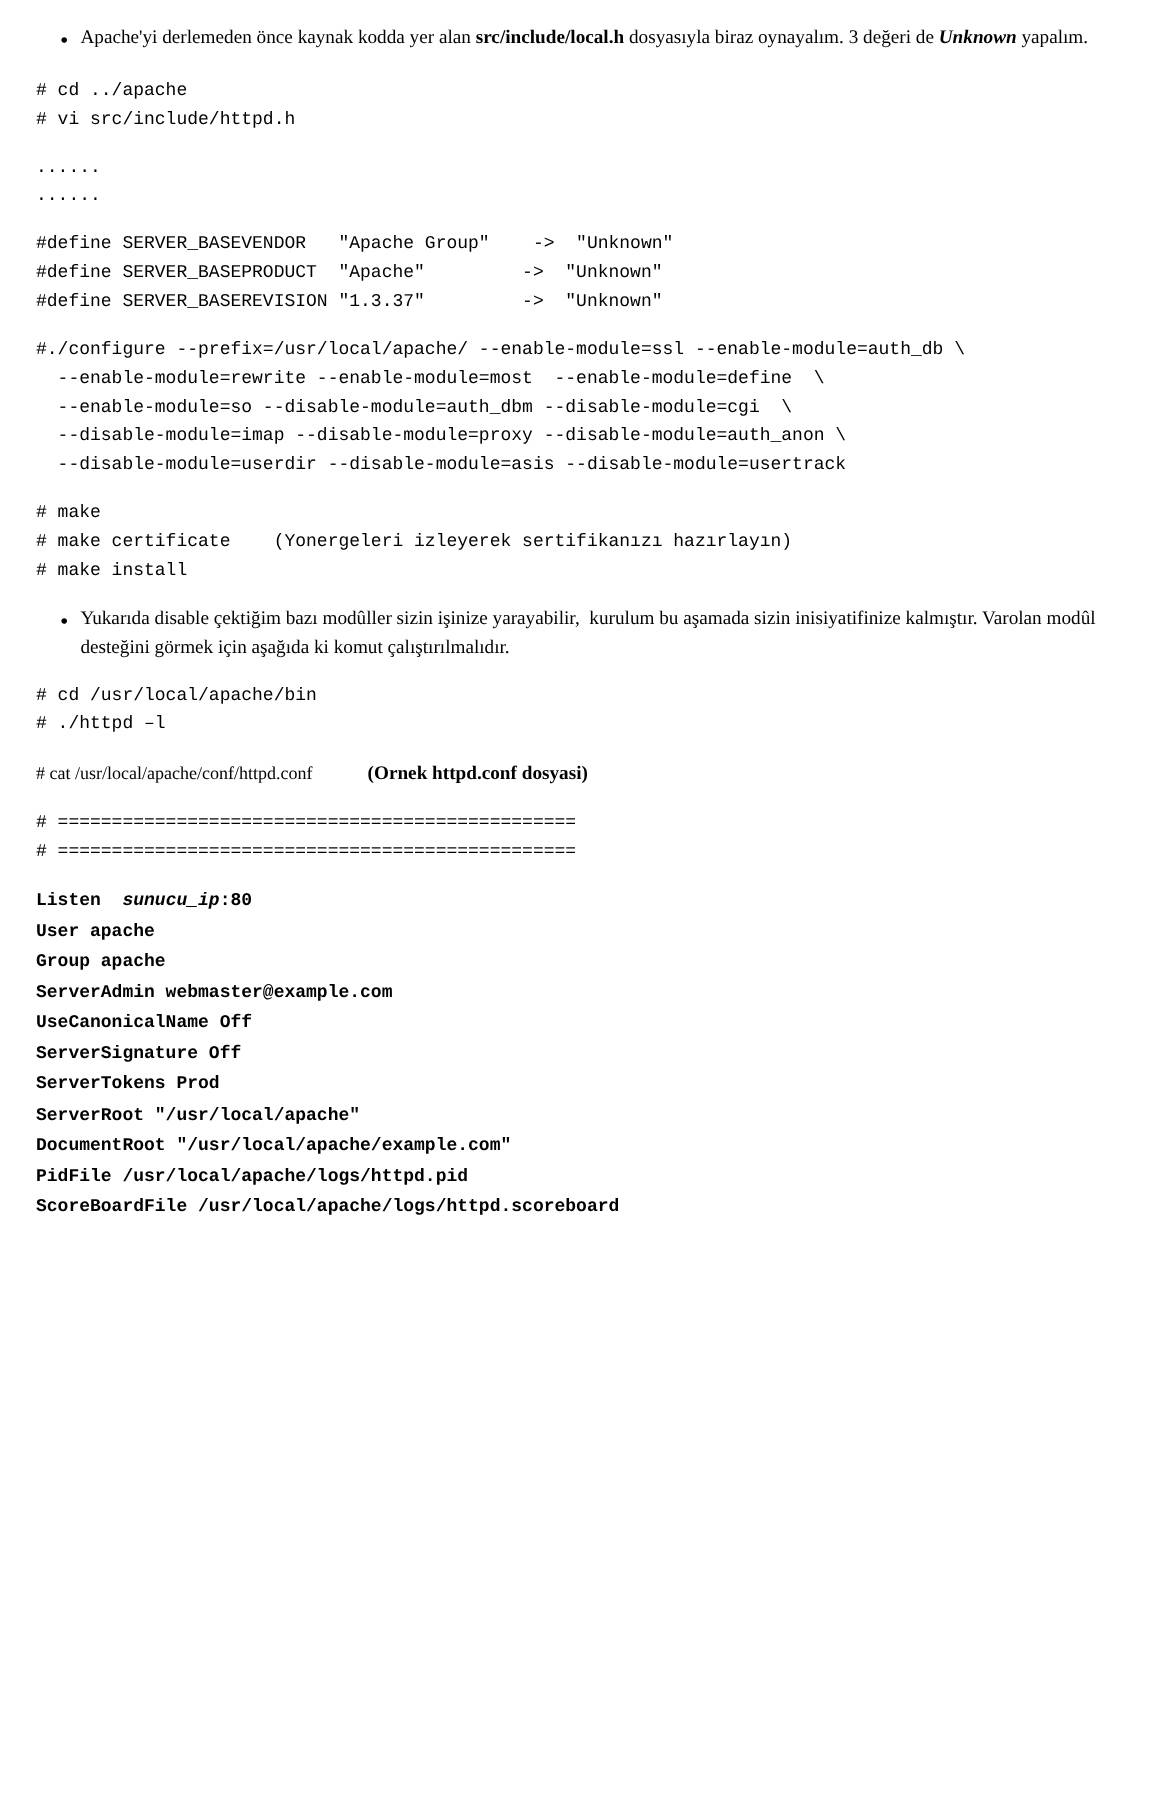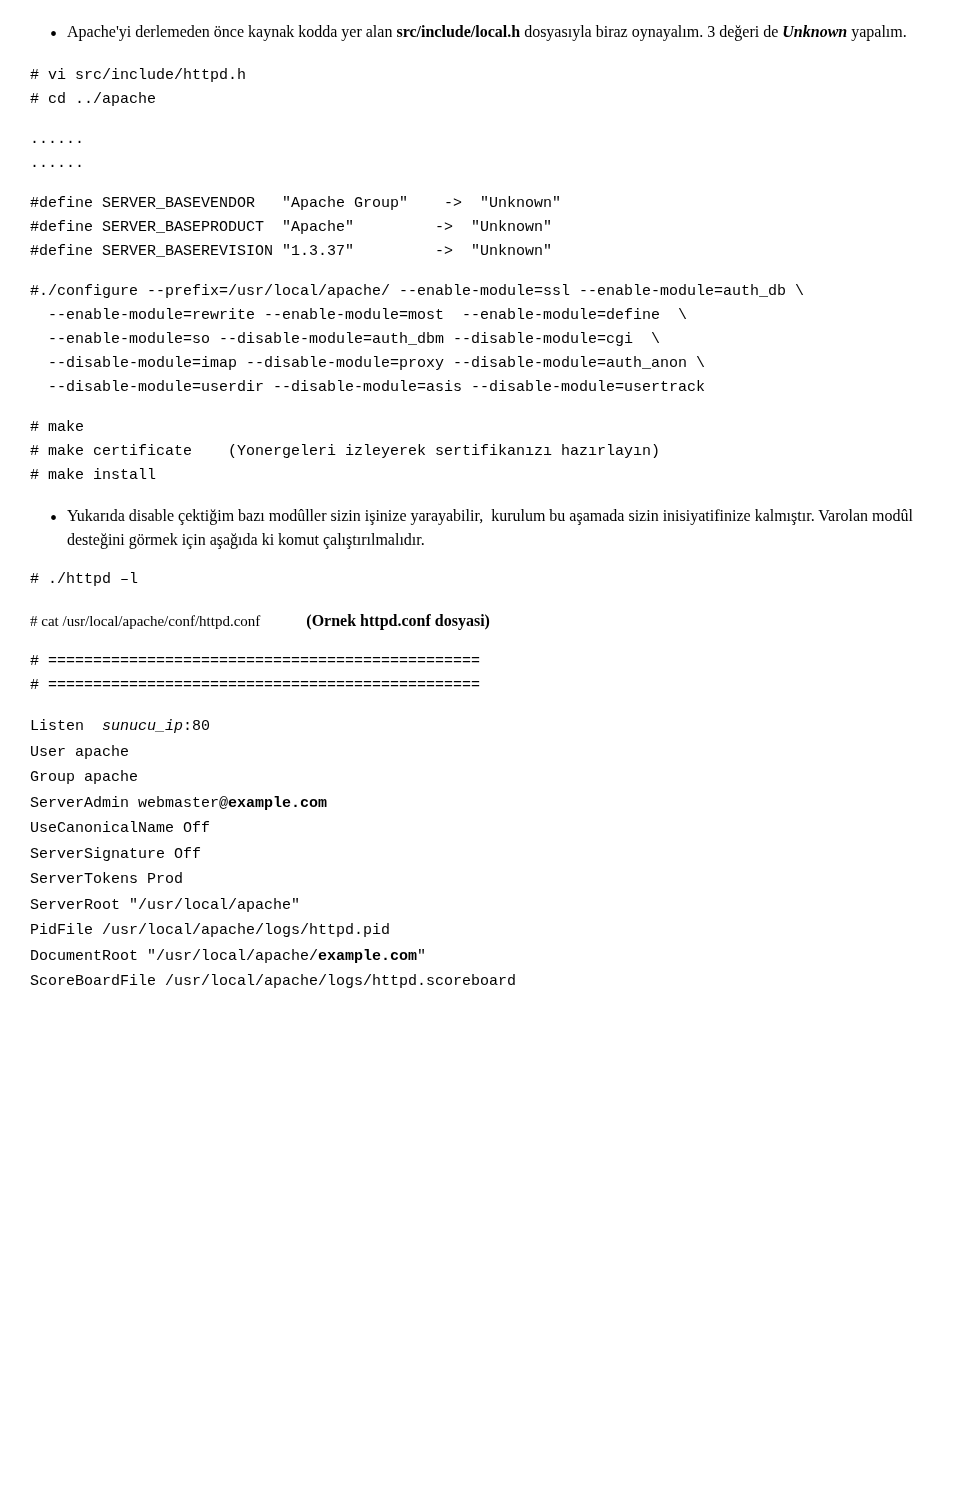--- a/index.html
+++ b/index.html
@@ -53,22 +53,22 @@
 <div class="content-block">
   <div class="bullet-item">
     <span class="bullet-dot">•</span>
     <span>
       Apache'yi derlemeden önce kaynak kodda yer alan <strong>src/include/local.h</strong> dosyasıyla biraz oynayalım. 3 değeri de <strong><em>Unknown</em></strong> yapalım.
     </span>
   </div>
 </div>
 
 <div class="code-block section-gap">
+  <div># cd ../apache</div>
   <div># vi src/include/httpd.h</div>
-  <div># cd ../apache</div>
 </div>
 
 <div class="code-block">
   <div>......</div>
   <div>......</div>
 </div>
 
 <div class="code-block section-gap">
   <div>#define SERVER_BASEVENDOR&nbsp;&nbsp;&nbsp;"Apache Group"&nbsp;&nbsp;&nbsp;&nbsp;-&gt;&nbsp; "Unknown"</div>
   <div>#define SERVER_BASEPRODUCT&nbsp;&nbsp;"Apache"&nbsp;&nbsp;&nbsp;&nbsp;&nbsp;&nbsp;&nbsp;&nbsp;&nbsp;-&gt;&nbsp; "Unknown"</div>
@@ -90,38 +90,39 @@
 </div>
 
 <div class="content-block section-gap">
   <div class="bullet-item">
     <span class="bullet-dot">•</span>
     <span>Yukarıda disable çektiğim bazı modûller sizin işinize yarayabilir,&nbsp; kurulum bu aşamada sizin inisiyatifinize kalmıştır. Varolan modûl desteğini görmek için aşağıda ki komut çalıştırılmalıdır.</span>
   </div>
 </div>
 
 <div class="code-block section-gap">
+  <div># cd /usr/local/apache/bin</div>
   <div># ./httpd –l</div>
 </div>
 
 <div class="section-gap" style="margin-top:20px; margin-bottom:20px;">
   <span class="mono"># cat /usr/local/apache/conf/httpd.conf</span>
   <span style="margin-left:42px;"><strong>(Ornek httpd.conf dosyasi)</strong></span>
 </div>
 
 <div class="code-block section-gap">
   <div># ================================================</div>
   <div># ================================================</div>
 </div>
 
-<div class="code-block section-gap" style="line-height:1.7;">
+<div class="code-block section-gap" style="line-height:1.7;font-weight:bold;">
   <div>Listen&nbsp; <em>sunucu_ip</em>:80</div>
   <div>User apache</div>
   <div>Group apache</div>
   <div>ServerAdmin webmaster@<strong>example.com</strong></div>
   <div>UseCanonicalName Off</div>
   <div>ServerSignature Off</div>
   <div>ServerTokens Prod</div>
   <div>ServerRoot "/usr/local/apache"</div>
+  <div>DocumentRoot "/usr/local/apache/<strong>example.com</strong>"</div>
   <div>PidFile /usr/local/apache/logs/httpd.pid</div>
-  <div>DocumentRoot "/usr/local/apache/<strong>example.com</strong>"</div>
   <div>ScoreBoardFile /usr/local/apache/logs/httpd.scoreboard</div>
 </div>
 
 </body></html>

